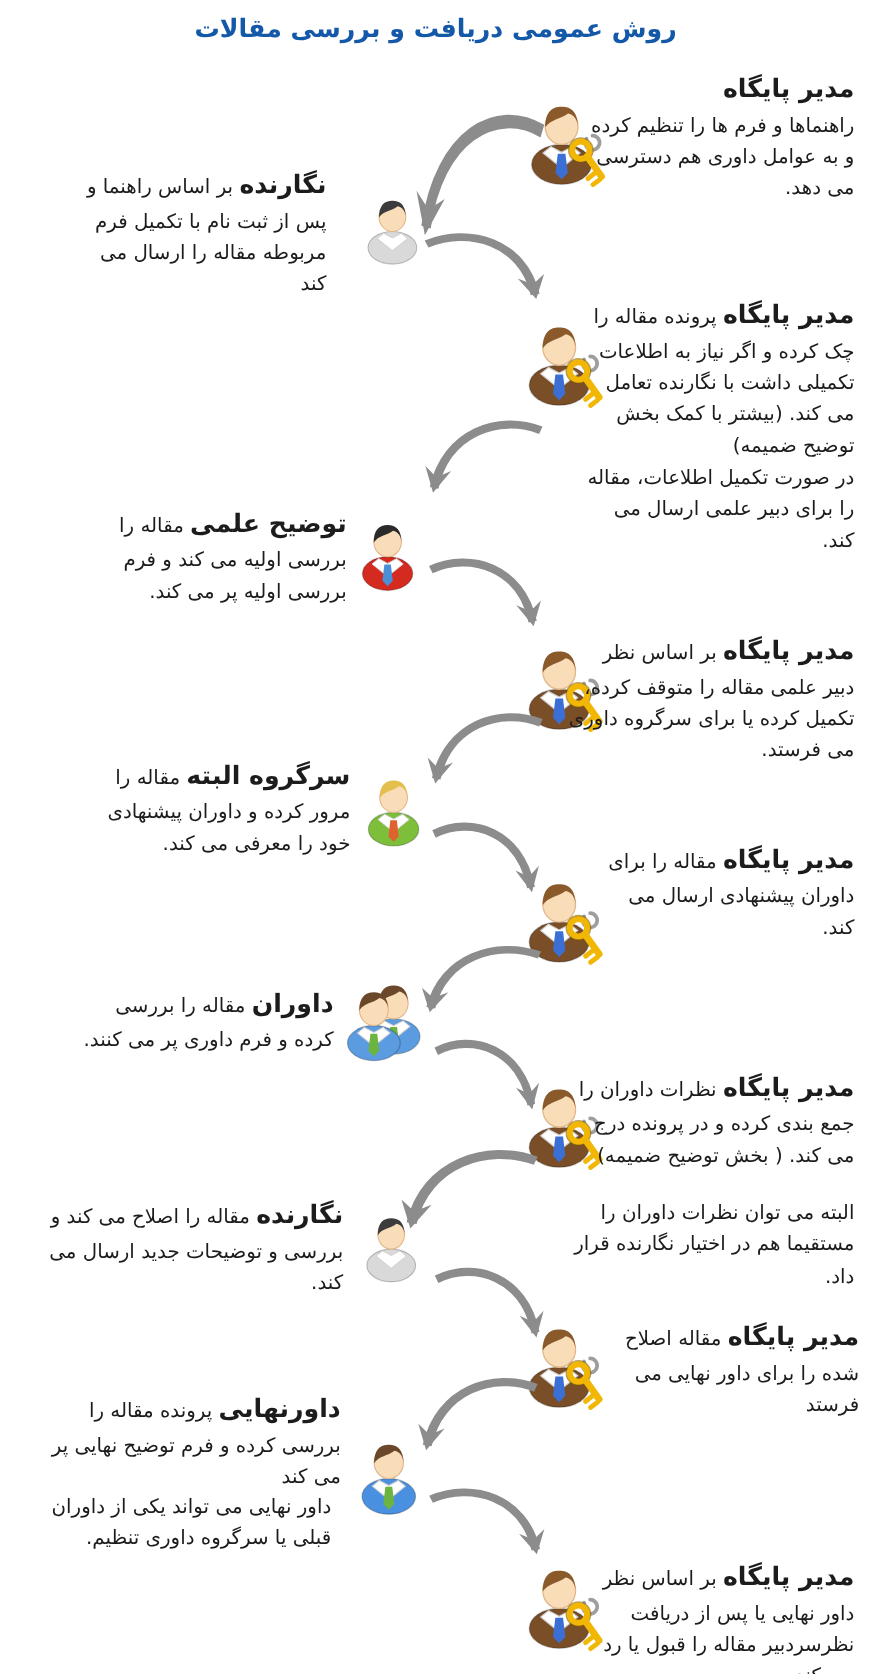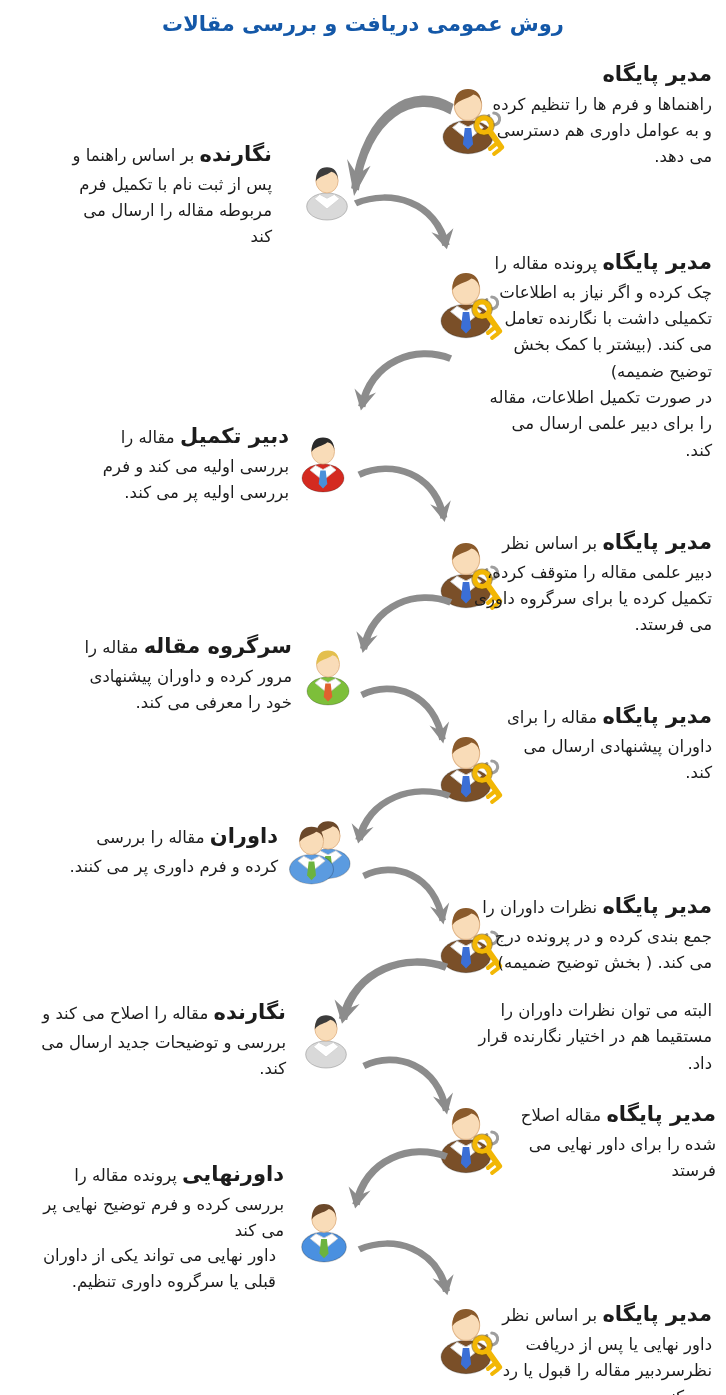--- a/index.html
+++ b/index.html
@@ -154,21 +154,21 @@
         <svg viewBox="0 0 64 66">
           <g transform="translate(0,0) scale(1)">
             <ellipse cx="32" cy="49" rx="21" ry="14" fill="#d42a20" stroke="rgba(0,0,0,0.22)" stroke-width="1"></ellipse>
             <path d="M19,41 L32,51.5 L45,41 L39.5,36.5 L32,40.5 L24.5,36.5 Z" fill="#ffffff" stroke="#cfcfcf" stroke-width="0.8"></path>
             <path d="M29.3,41.5 L34.7,41.5 L36.3,55 L32,59.5 L27.7,55 Z" fill="#4a90d9"></path>
             <ellipse cx="32" cy="22.5" rx="11.5" ry="12.5" fill="#f9dcb8" stroke="#e2b689" stroke-width="0.9"></ellipse>
             <path d="M20.5,23 C20.5,12.5 25,8.5 32,8.5 C39,8.5 43.5,12.5 43.5,23 C43.5,17.5 40.5,14 36.5,13.2 C31,17.5 24.5,17 20.5,23 Z" fill="#2a2a2a"></path>
           </g>
         </svg>
       </span>
-    <p class="txt t5"><b>دبیر تکمیل</b> <span>مقاله را بررسی اولیه می کند و فرم بررسی اولیه پر می کند.</span></p>
+    <p class="txt t5"><b>توضیح علمی</b> <span>مقاله را بررسی اولیه می کند و فرم بررسی اولیه پر می کند.</span></p>
   </div>
 
   
   <div class="step">
     <span class="icon i6">
         <svg viewBox="0 0 64 66">
           <g transform="translate(0,0) scale(1)">
             <ellipse cx="32" cy="49" rx="21" ry="14" fill="#7a4f28" stroke="rgba(0,0,0,0.22)" stroke-width="1"></ellipse>
             <path d="M19,41 L32,51.5 L45,41 L39.5,36.5 L32,40.5 L24.5,36.5 Z" fill="#ffffff" stroke="#cfcfcf" stroke-width="0.8"></path>
             <path d="M29.3,41.5 L34.7,41.5 L36.3,55 L32,59.5 L27.7,55 Z" fill="#3b6fd6"></path>
@@ -194,21 +194,21 @@
         <svg viewBox="0 0 64 66">
           <g transform="translate(0,0) scale(1)">
             <ellipse cx="32" cy="49" rx="21" ry="14" fill="#7dbf3a" stroke="rgba(0,0,0,0.22)" stroke-width="1"></ellipse>
             <path d="M19,41 L32,51.5 L45,41 L39.5,36.5 L32,40.5 L24.5,36.5 Z" fill="#ffffff" stroke="#cfcfcf" stroke-width="0.8"></path>
             <path d="M29.3,41.5 L34.7,41.5 L36.3,55 L32,59.5 L27.7,55 Z" fill="#e0622f"></path>
             <ellipse cx="32" cy="22.5" rx="11.5" ry="12.5" fill="#f9dcb8" stroke="#e2b689" stroke-width="0.9"></ellipse>
             <path d="M20.5,23 C20.5,12.5 25,8.5 32,8.5 C39,8.5 43.5,12.5 43.5,23 C43.5,17.5 40.5,14 36.5,13.2 C31,17.5 24.5,17 20.5,23 Z" fill="#e3bf4e"></path>
           </g>
         </svg>
       </span>
-    <p class="txt t7"><b>سرگروه مقاله</b> <span>مقاله را مرور کرده و داوران پیشنهادی خود را معرفی می کند.</span></p>
+    <p class="txt t7"><b>سرگروه البته</b> <span>مقاله را مرور کرده و داوران پیشنهادی خود را معرفی می کند.</span></p>
   </div>
 
   
   <div class="step">
     <span class="icon i8">
         <svg viewBox="0 0 64 66">
           <g transform="translate(0,0) scale(1)">
             <ellipse cx="32" cy="49" rx="21" ry="14" fill="#7a4f28" stroke="rgba(0,0,0,0.22)" stroke-width="1"></ellipse>
             <path d="M19,41 L32,51.5 L45,41 L39.5,36.5 L32,40.5 L24.5,36.5 Z" fill="#ffffff" stroke="#cfcfcf" stroke-width="0.8"></path>
             <path d="M29.3,41.5 L34.7,41.5 L36.3,55 L32,59.5 L27.7,55 Z" fill="#3b6fd6"></path>

